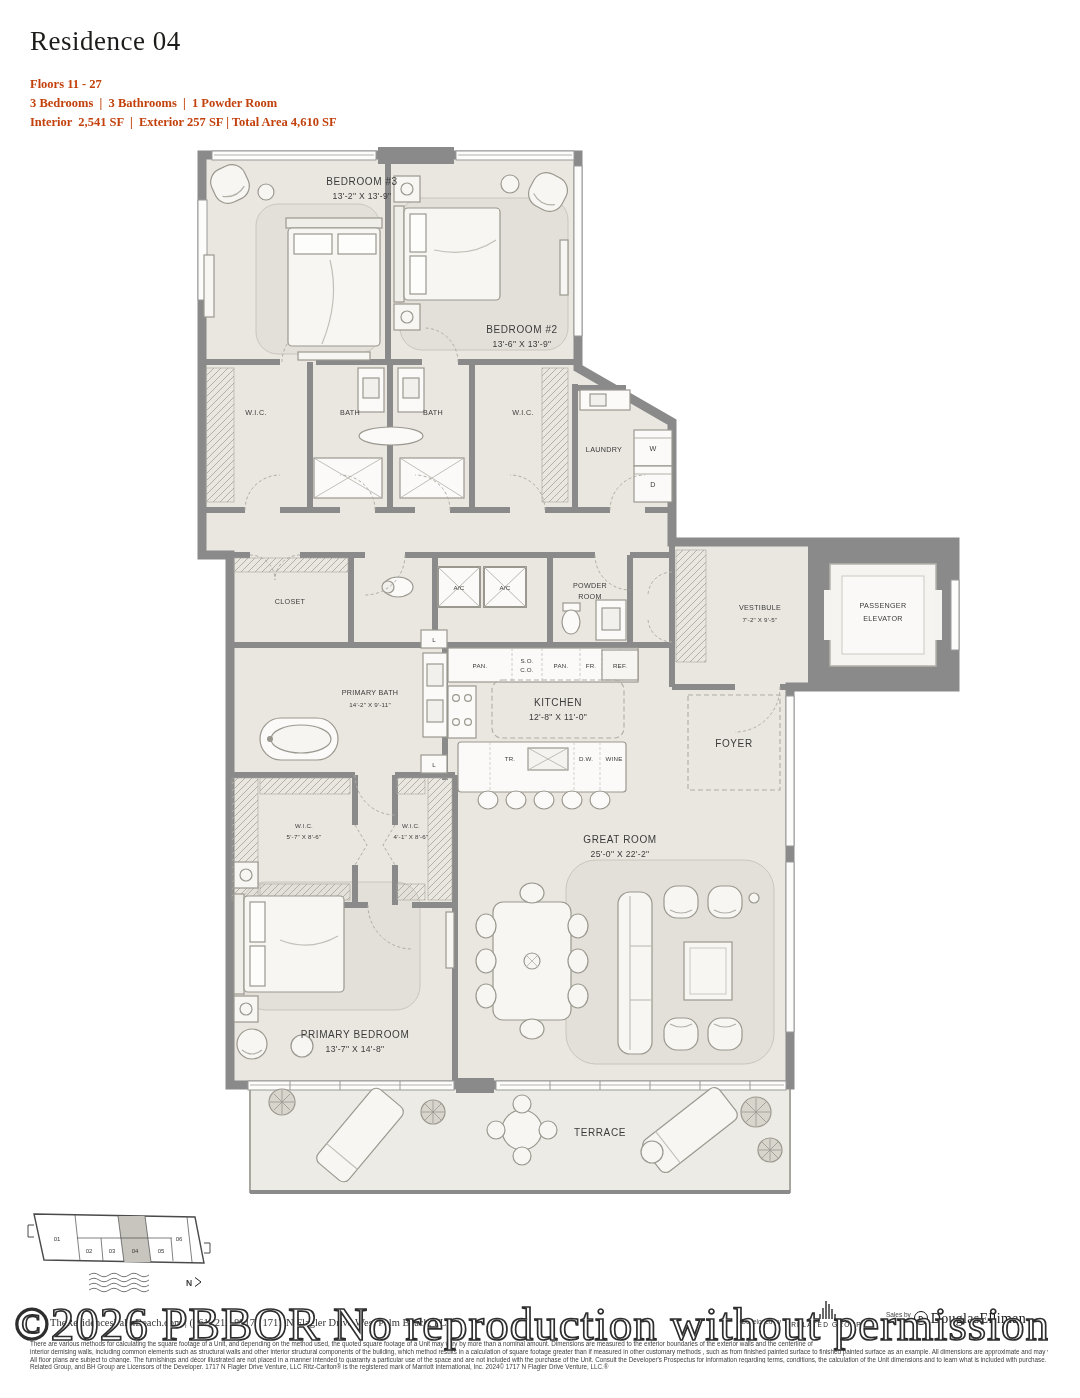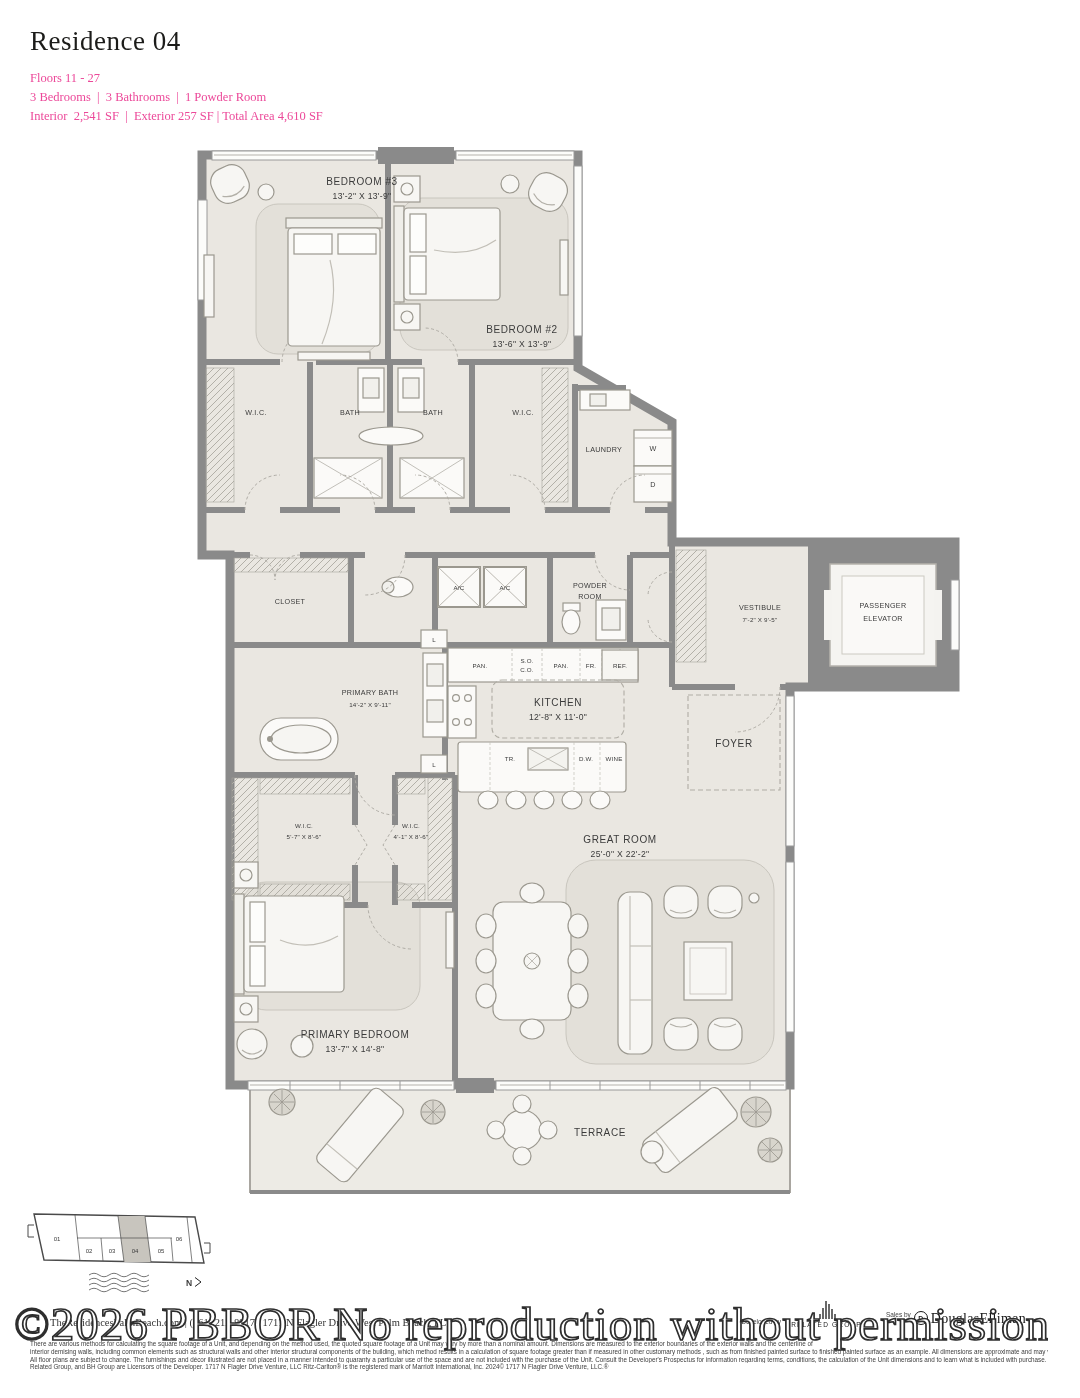--- a/index.html
+++ b/index.html
@@ -1,21 +1,21 @@
 <!DOCTYPE html>
 <html><head>
 <meta charset="utf-8">
 <style>
   html,body{margin:0;padding:0;background:#ffffff;}
   #page{position:relative;width:1048px;height:1398px;background:#ffffff;overflow:hidden;
         font-family:"Liberation Sans",sans-serif;color:#3b3b3b;}
   
   #header{position:absolute;left:30px;top:26px;}
   .title{font-family:"Liberation Serif",serif;font-size:27px;color:#1c1c1a;letter-spacing:.5px;}
-  .meta{font-family:"Liberation Serif",serif;font-size:12.5px;color:#ec4899;line-height:19px;margin-top:12px;}
+  .meta{font-family:"Liberation Serif",serif;font-size:12.5px;color:#c2410c;line-height:19px;margin-top:18px;font-weight:bold;}
   .meta div{white-space:pre;}
   
   #plan{position:absolute;left:190px;top:140px;width:780px;height:1060px;}
   #keyplan{position:absolute;left:25px;top:1205px;width:200px;height:100px;}
   
   text{font-family:"Liberation Sans",sans-serif;fill:#3b3b3b;}
   .rm{font-size:10px;letter-spacing:.6px;}
   .dm{font-size:8.6px;letter-spacing:.3px;}
   .sm{font-size:7.2px;letter-spacing:.3px;}
   .xs{font-size:6.2px;letter-spacing:.2px;}

